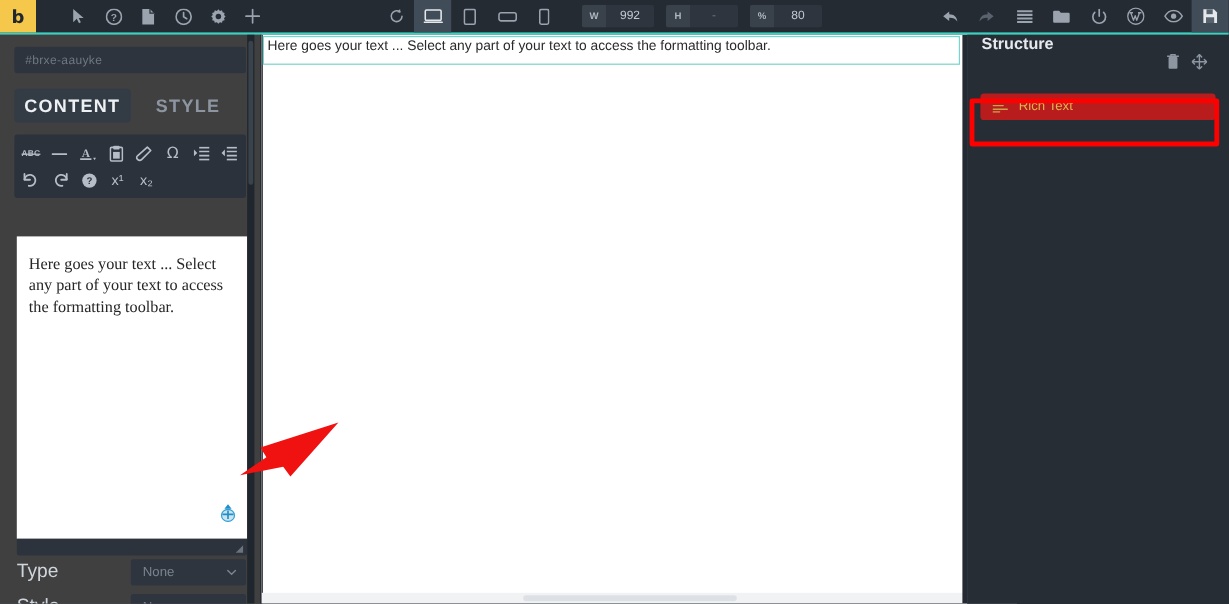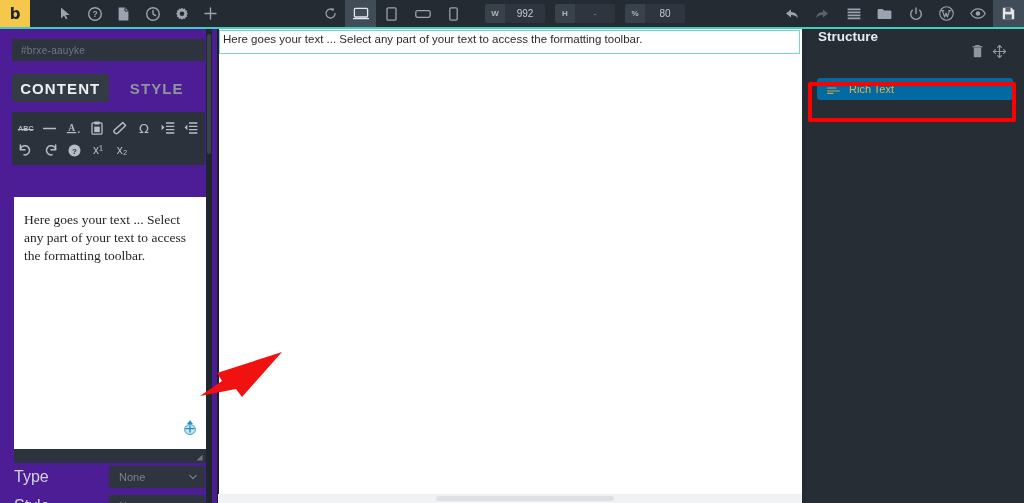--- a/index.html
+++ b/index.html
@@ -48,21 +48,21 @@
   .dim-val {
     min-width:40px; height:19px; background:#2e353e; color:#c3cad2;
     font-size:10px; display:flex; align-items:center;
     justify-content:center; padding:0 8px;
   }
   .dim-val.empty { color:#6d757f; }
 
   
   .leftpanel {
     position:absolute; top:29px; left:0; width:218px; height:474px;
-    background:#4c1d95; border-right:1px solid #1b2026;
+    background:#404040; border-right:1px solid #1b2026;
   }
   .idfield {
     margin:10px 12px 0 12px; height:22px; background:#2d343d;
     border-radius:2px; display:flex; align-items:center; padding:0 9px;
     color:#6f7883; font-size:10px; letter-spacing:.3px;
   }
   .tabs { display:flex; margin:13px 12px 0 12px; }
   .tab {
     flex:1; height:28px; display:flex; align-items:center; justify-content:center;
     font-size:15px; font-weight:bold; letter-spacing:1.1px;
@@ -166,21 +166,21 @@
   .structure-head {
     display:flex; height:44px; padding:0 14px 0 12px;
   }
   .structure-title {
     color:#e6eaee; font-size:13.5px; font-weight:bold; flex:1;
   }
   .sh-icon { width:22px; display:flex; align-items:center; justify-content:center;
              color:#8d96a1; }
   .struct-wrap { position:relative; margin:5px 11px 0 11px; }
   .struct-item {
-    height:22px; background:#0369a1; border-radius:3px;
+    height:22px; background:#b91c1c; border-radius:3px;
     display:flex; align-items:center; padding:0 10px; gap:9px;
   }
   .struct-label { color:#e0b44f; font-size:11px; }
   .redbox {
     position:absolute; left:808px; top:82px; width:208px; height:40px;
     border:4px solid #ff0000; border-radius:2px; pointer-events:none;
   }
 </style>
 </head>
 <body>

